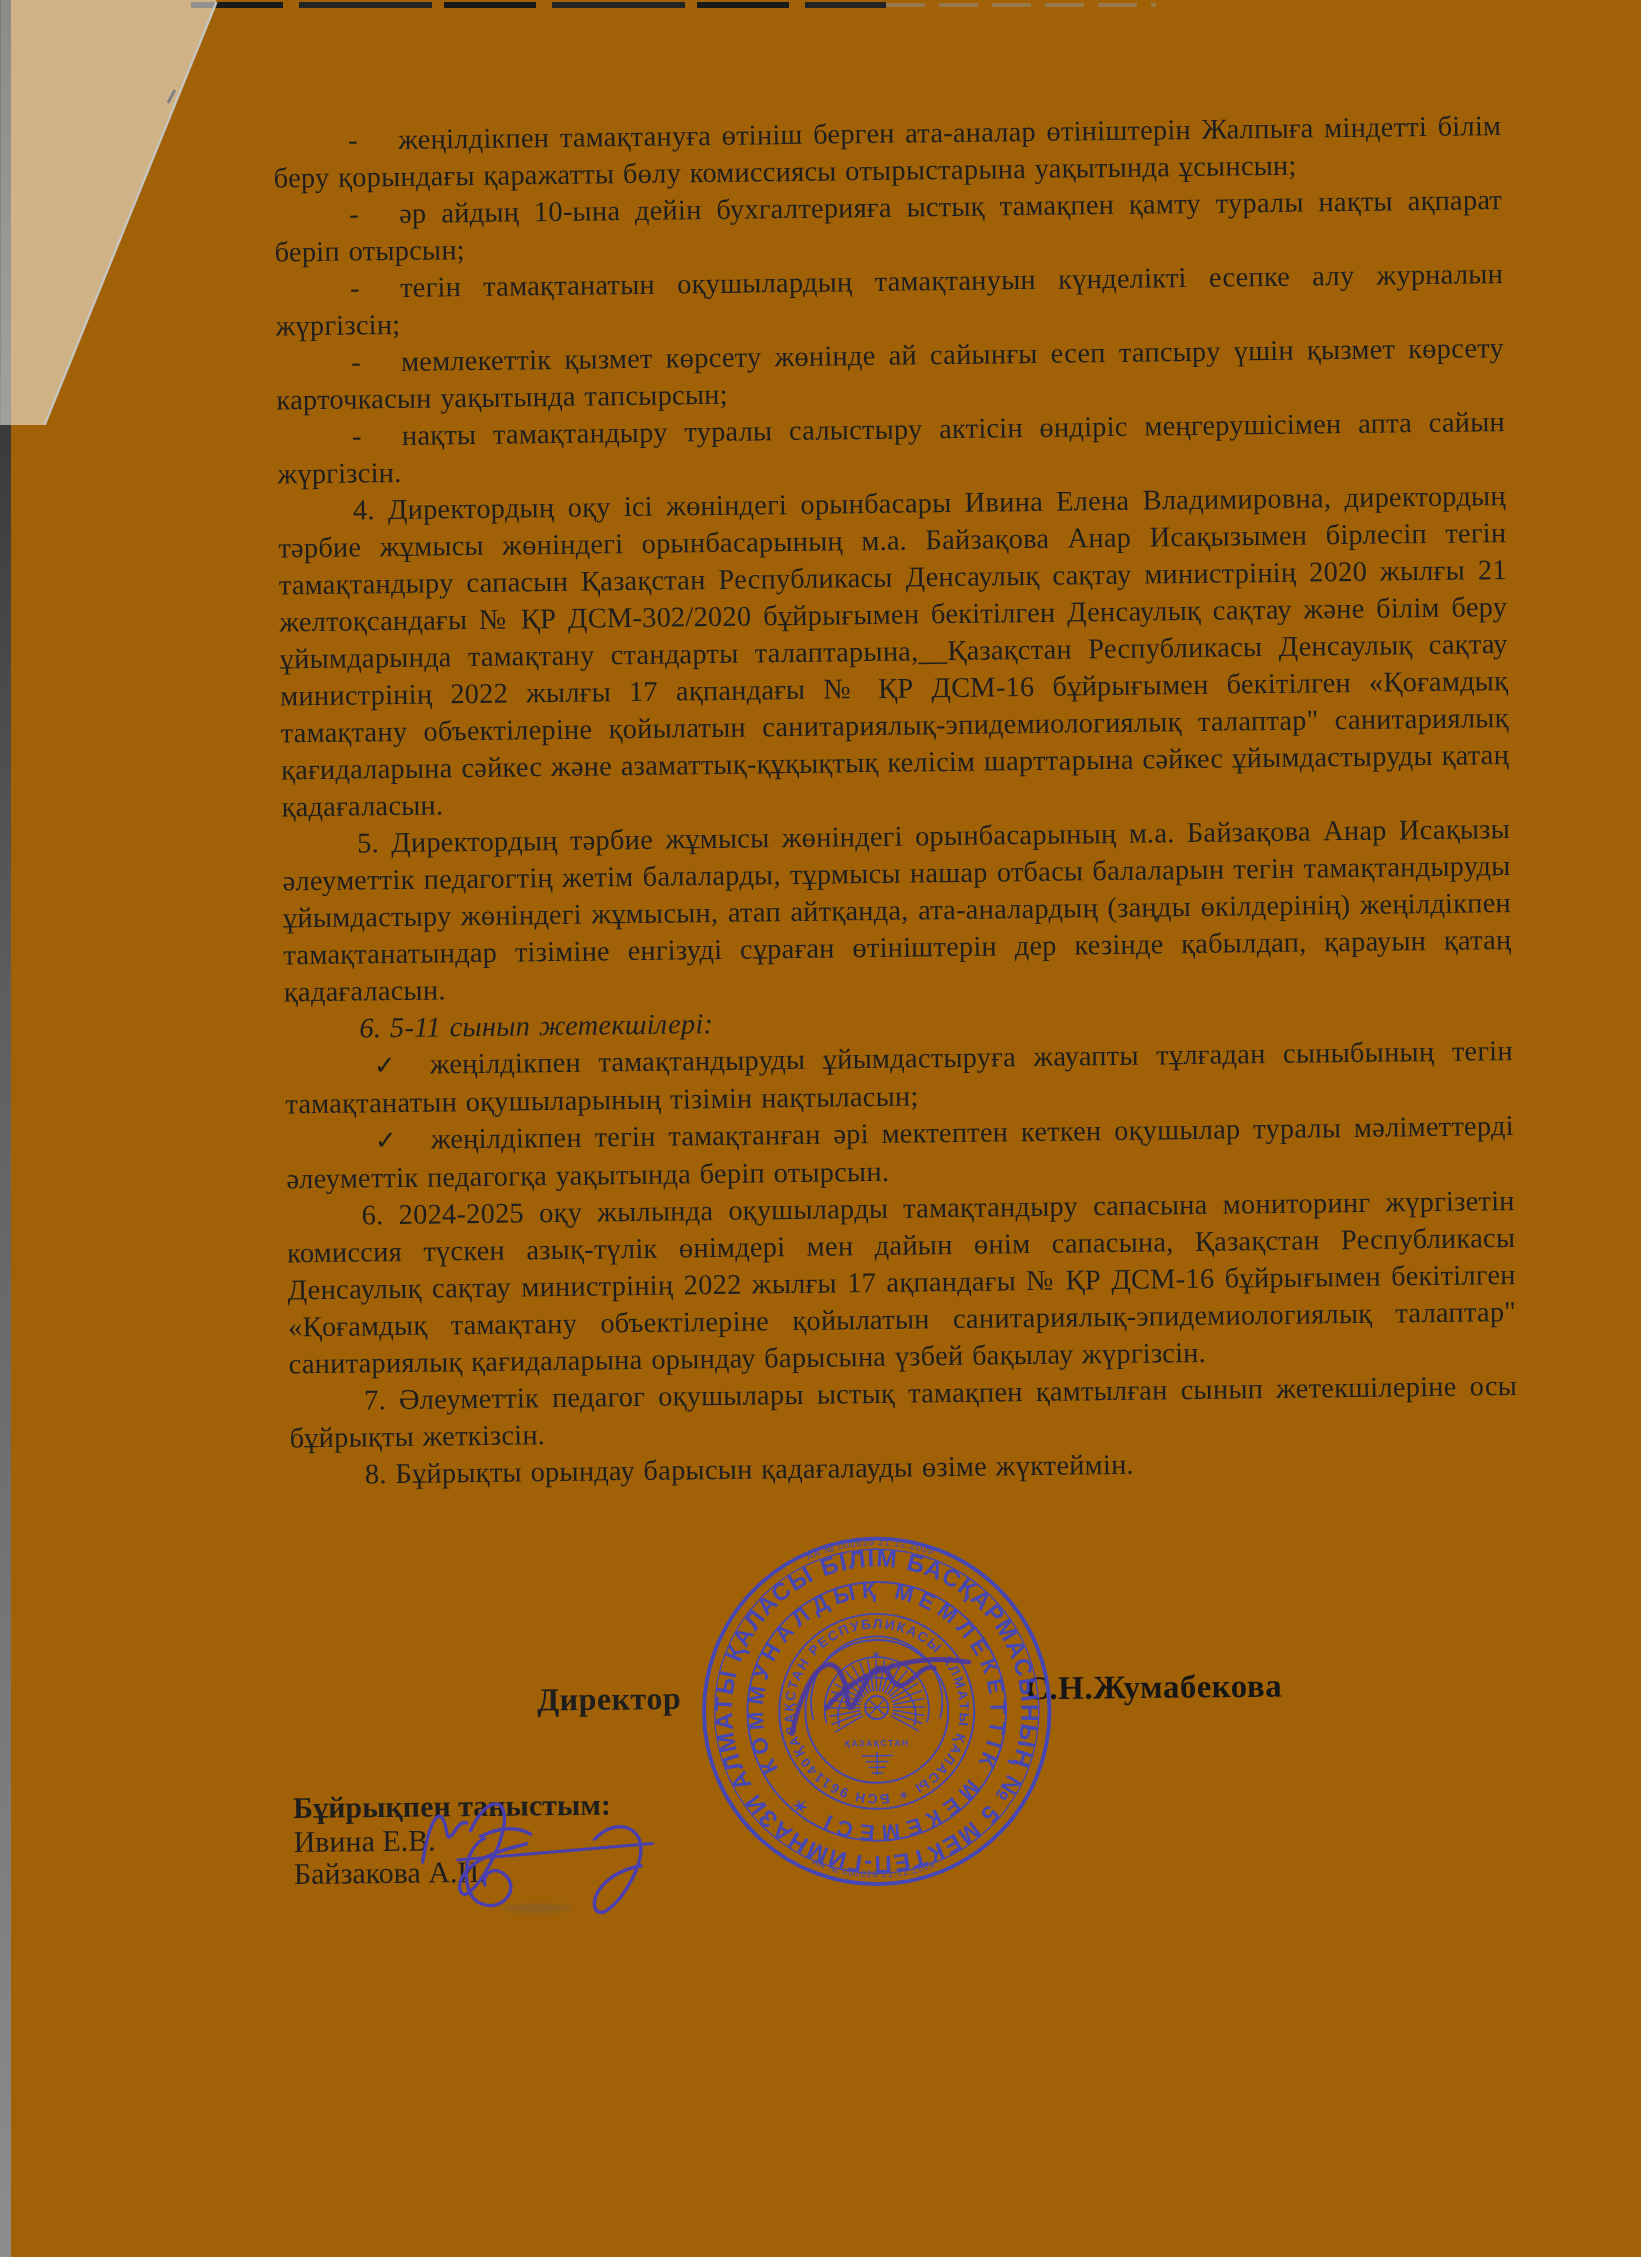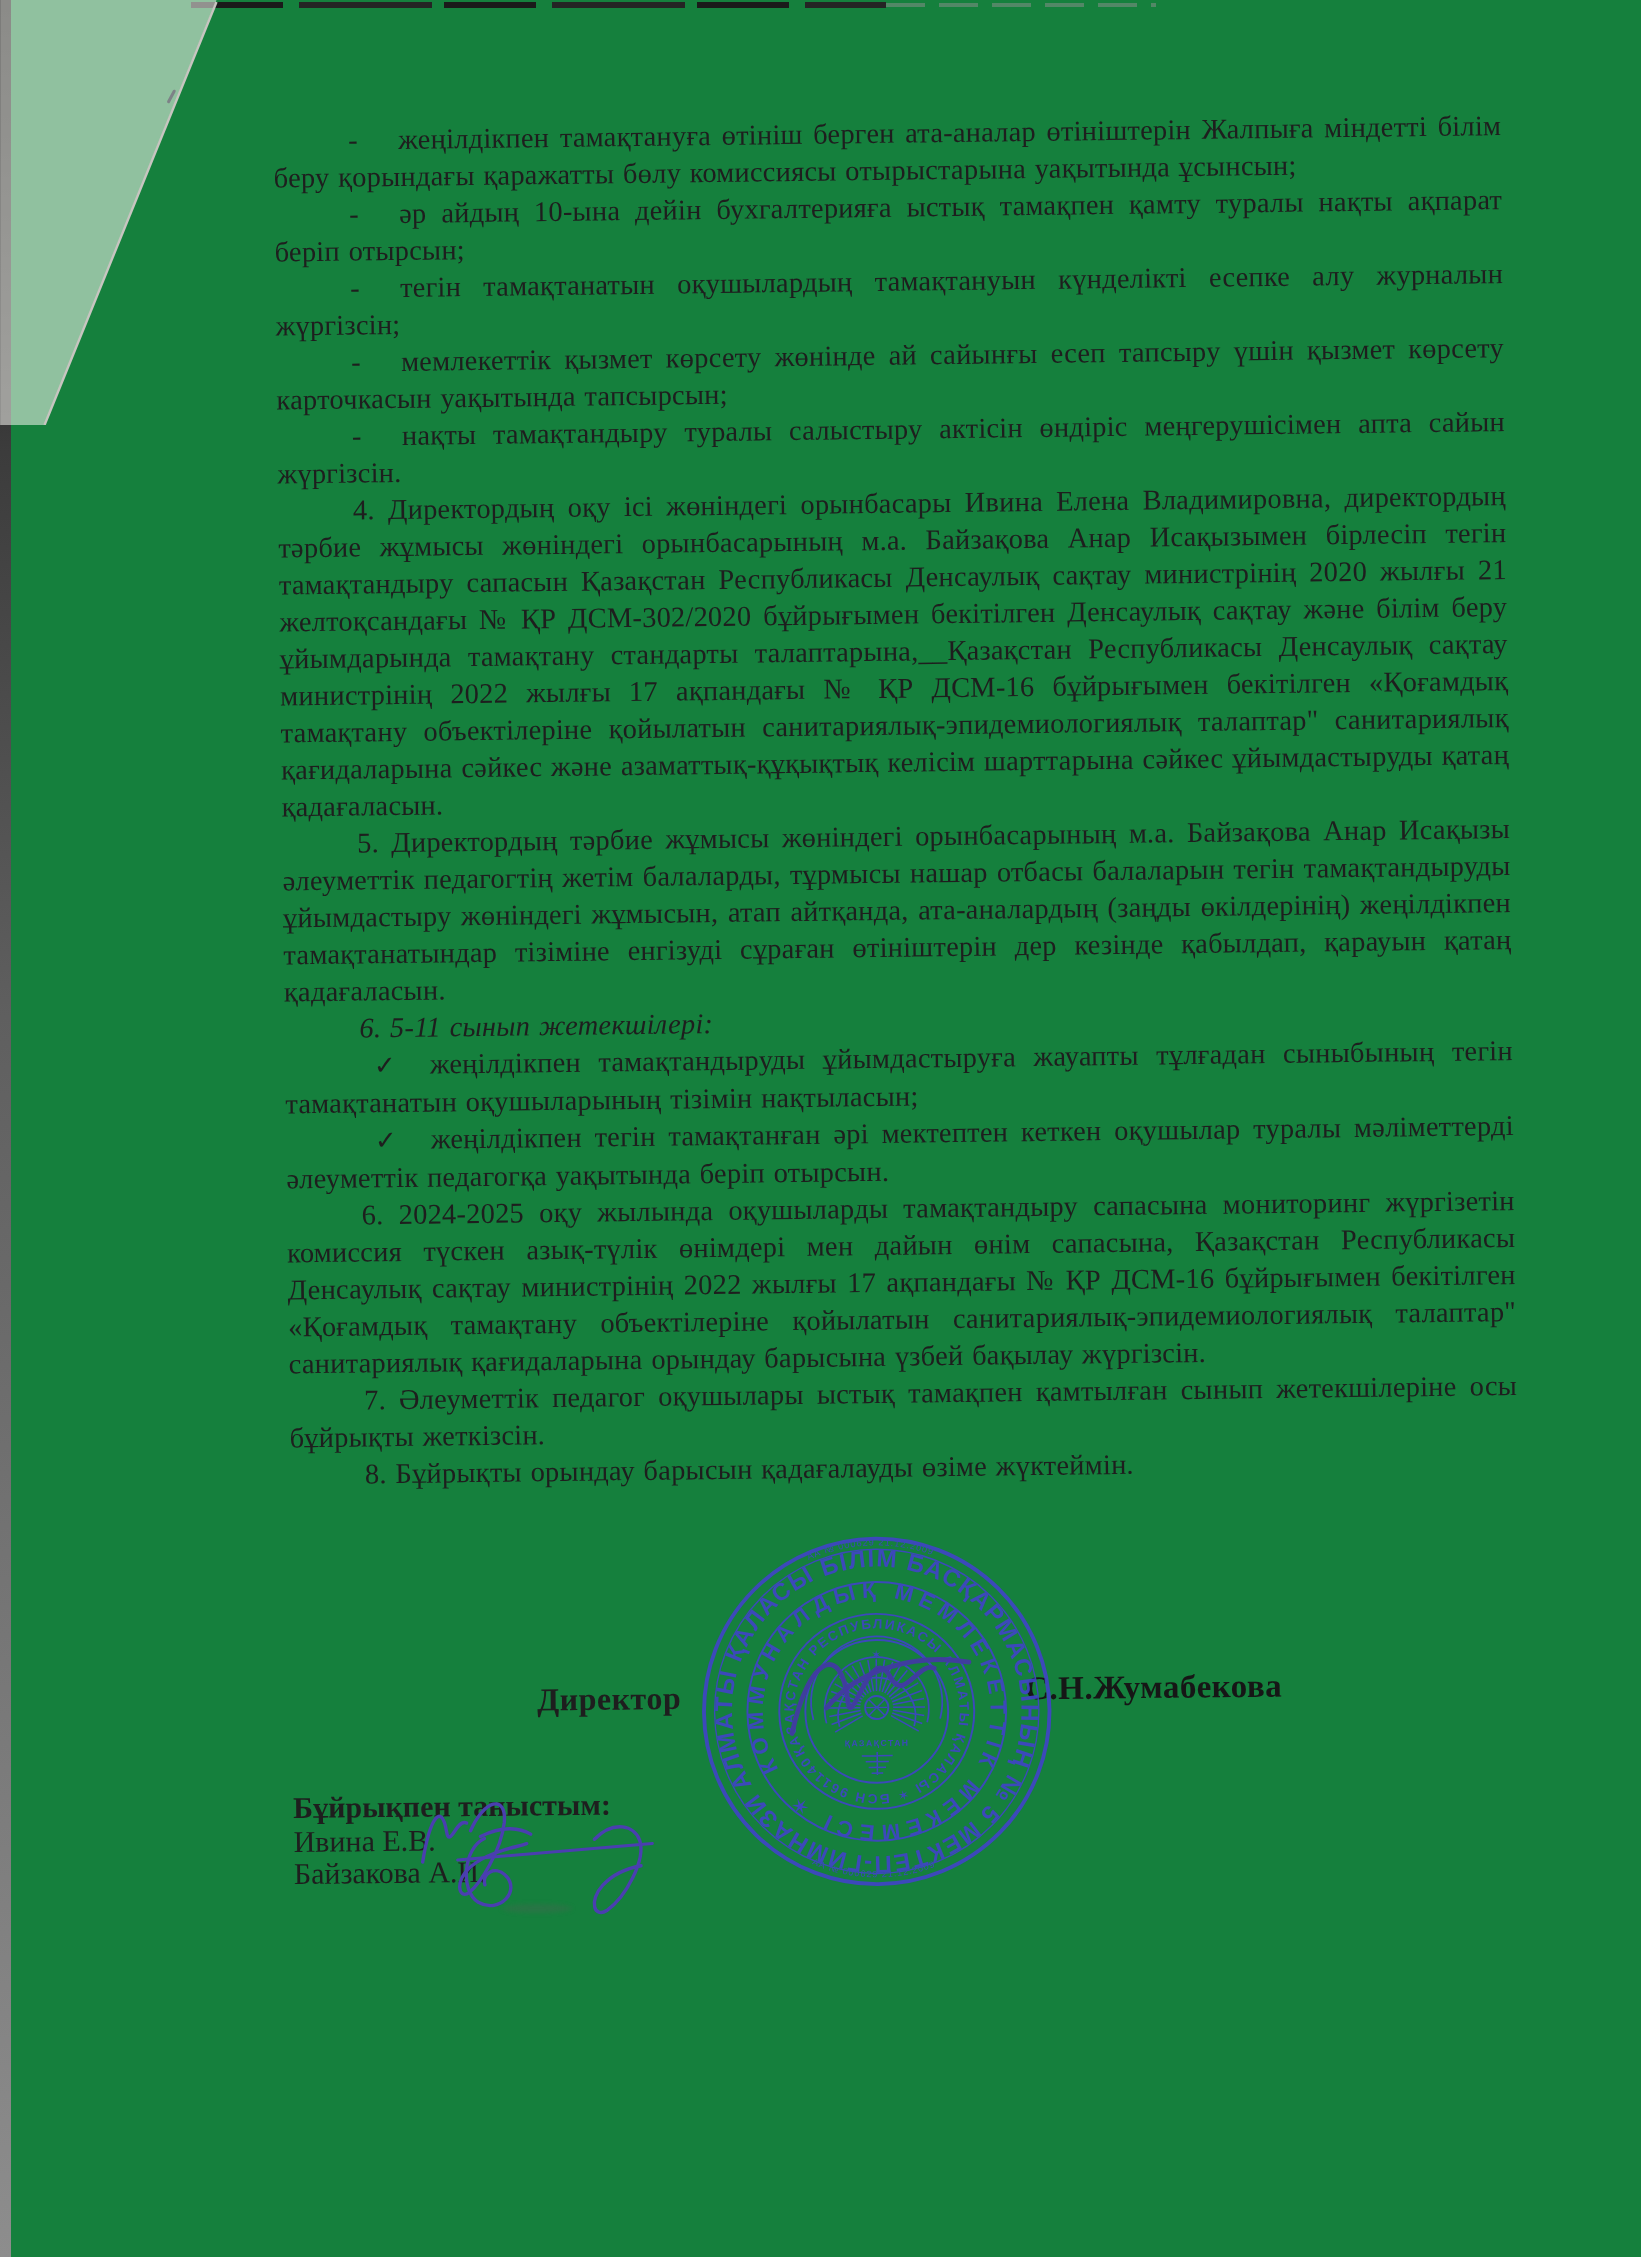--- a/index.html
+++ b/index.html
@@ -1,18 +1,18 @@
 <!DOCTYPE html>
 <html style="--ink: #1e1e1e; --stamp: #3f45c4; --sig: #4a3fb0;"><head>
 <meta charset="utf-8">
 <style>
   html,body{margin:0;padding:0;background:#e8e8e6;}
   .page{
     position:relative; width:1641px; height:2257px; overflow:hidden;
-    background:#15803d; font-family:"Liberation Serif","DejaVu Serif",serif;
+    background:#a16207; font-family:"Liberation Serif","DejaVu Serif",serif;
     color:var(--ink,#1e1e1e);
   }
   
   .left-strip{position:absolute;left:0;top:0;bottom:0;width:10.6px;
     background:linear-gradient(180deg,#0a0a0a 0%,#181818 6%,#3c3c3c 20%,#5f5f5f 45%,#747474 70%,#8d8d8d 100%);}
   .top-edge{position:absolute;top:1.9px;left:191px;height:5.8px;width:695px;
     background:repeating-linear-gradient(90deg,#1a1a1a 0 92px,rgba(26,26,26,0) 92px 108px,#242424 108px 241px,rgba(26,26,26,0) 241px 253px);}
   .top-edge-faint{position:absolute;top:2.9px;left:886px;height:3.9px;width:270px;opacity:.5;
     background:repeating-linear-gradient(90deg,#8f8f8f 0 39px,rgba(143,143,143,0) 39px 53px);}
   .fold-svg{position:absolute;left:0;top:0;}

